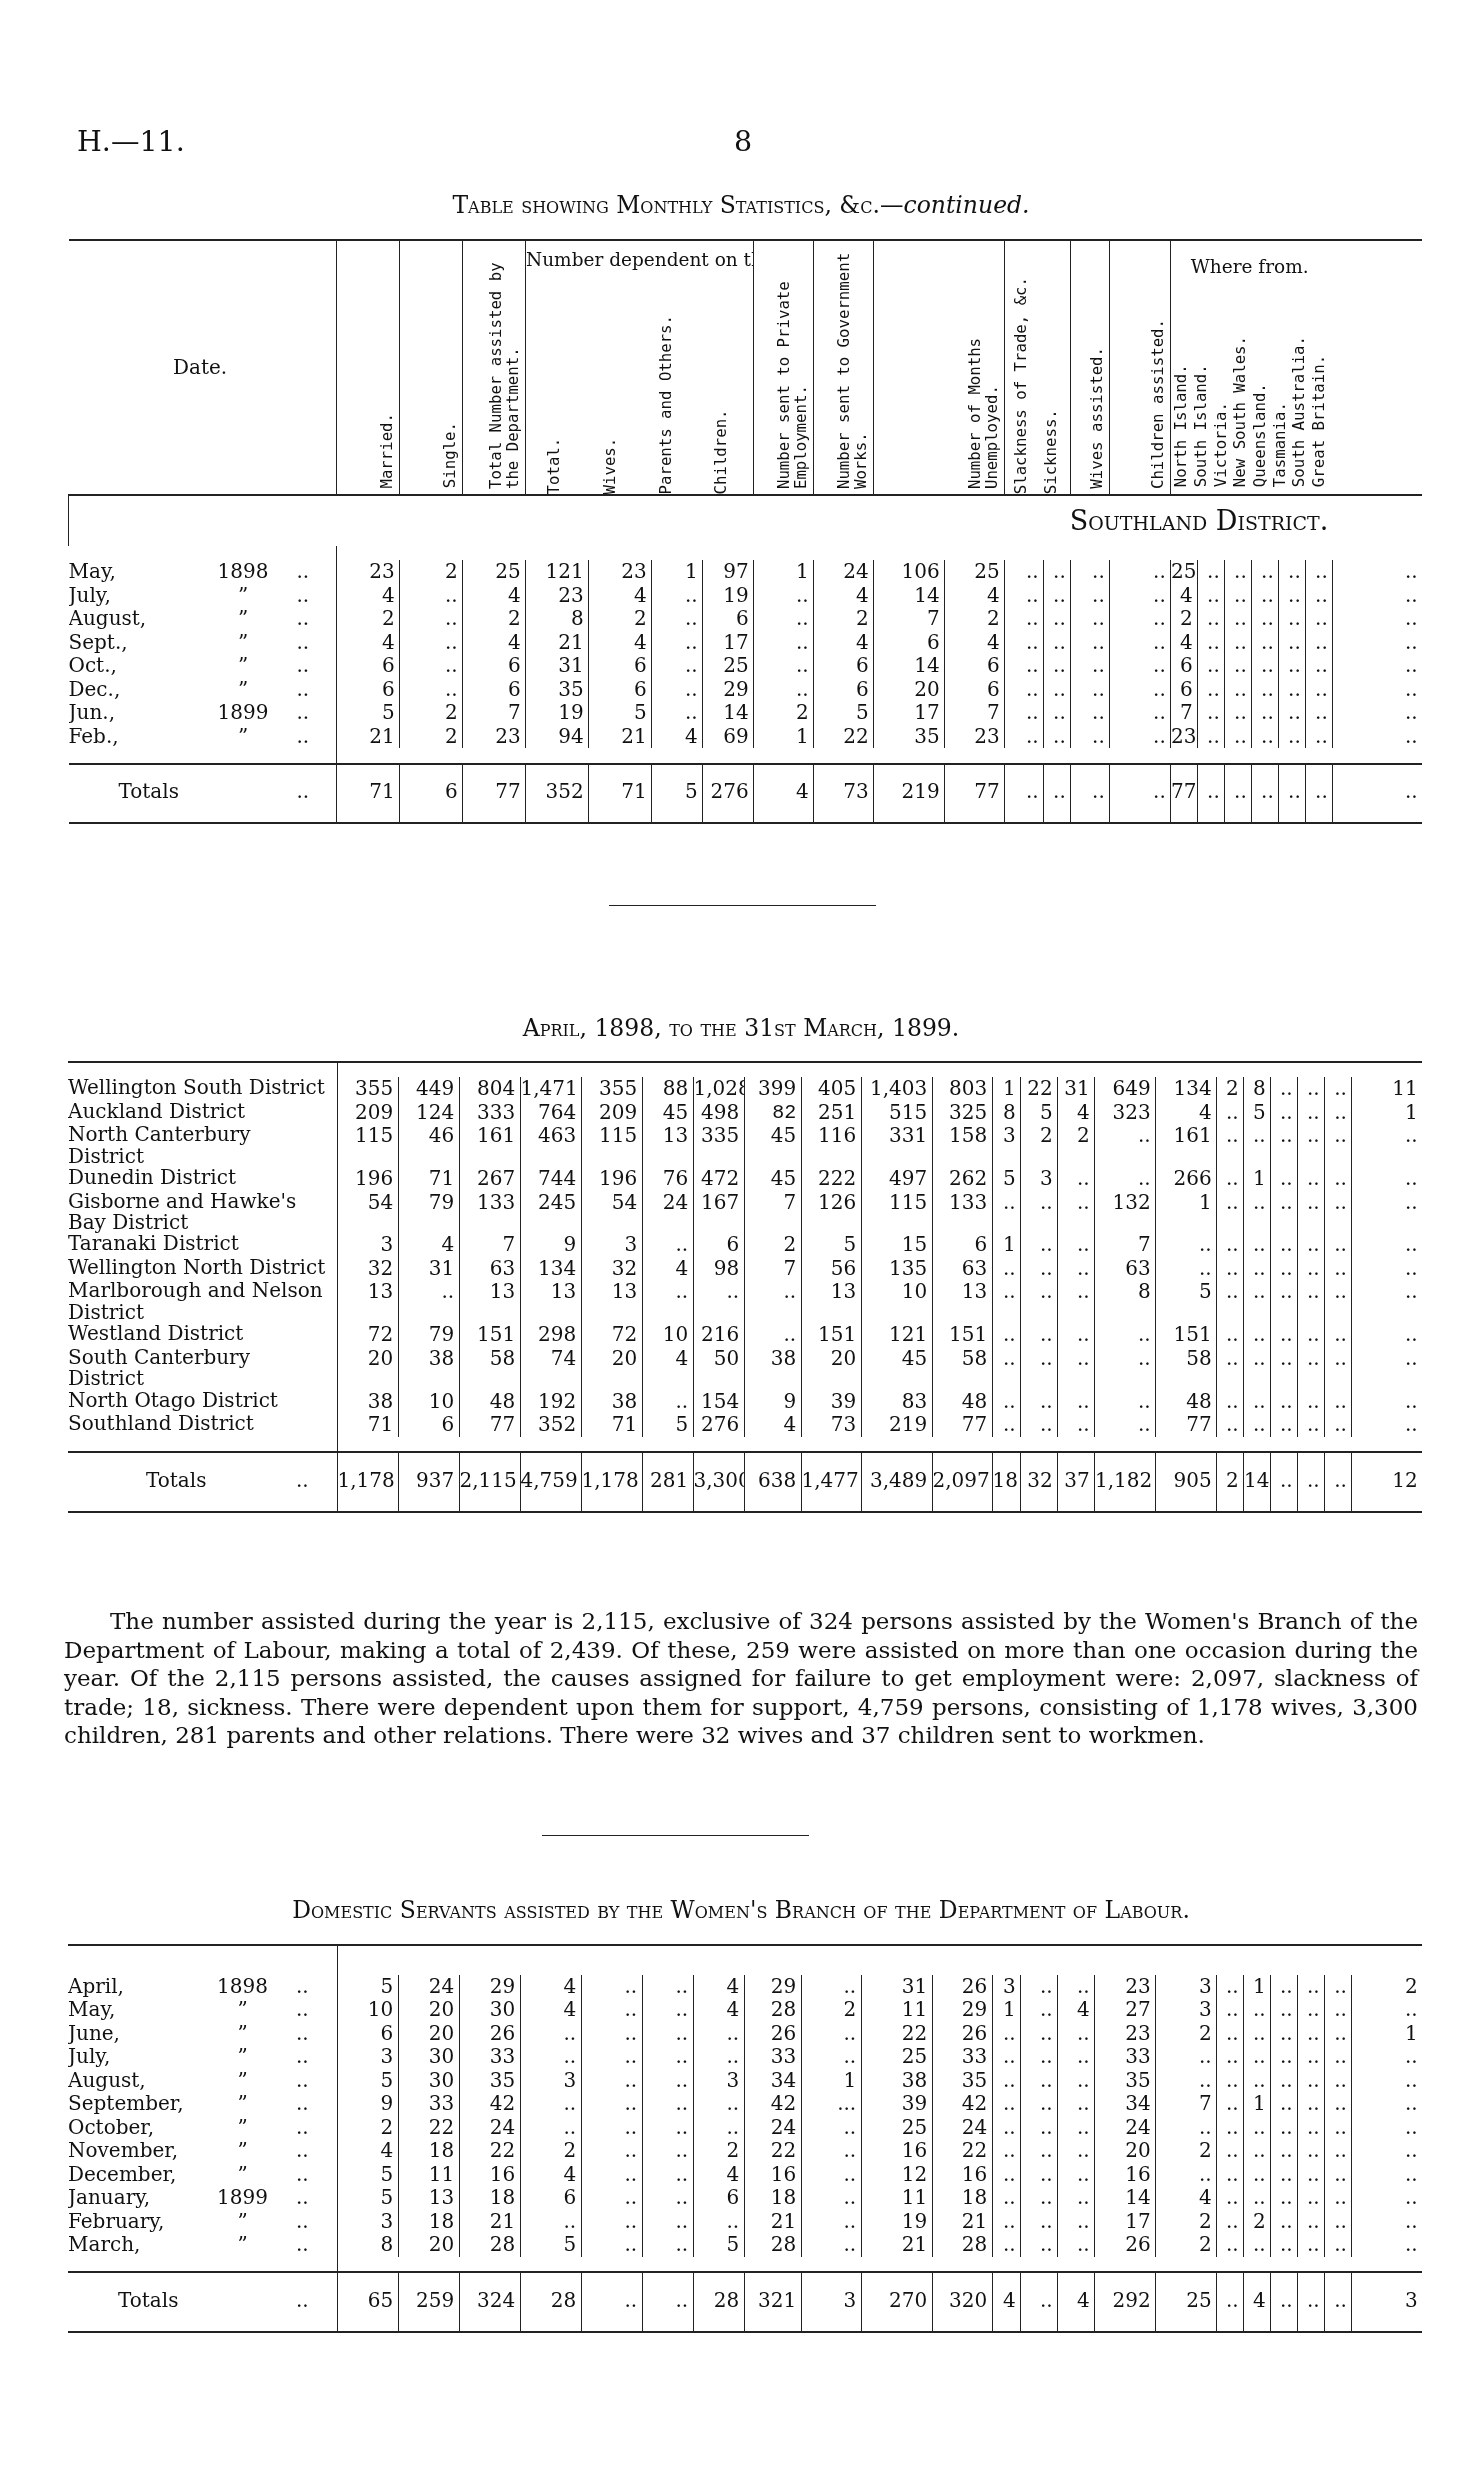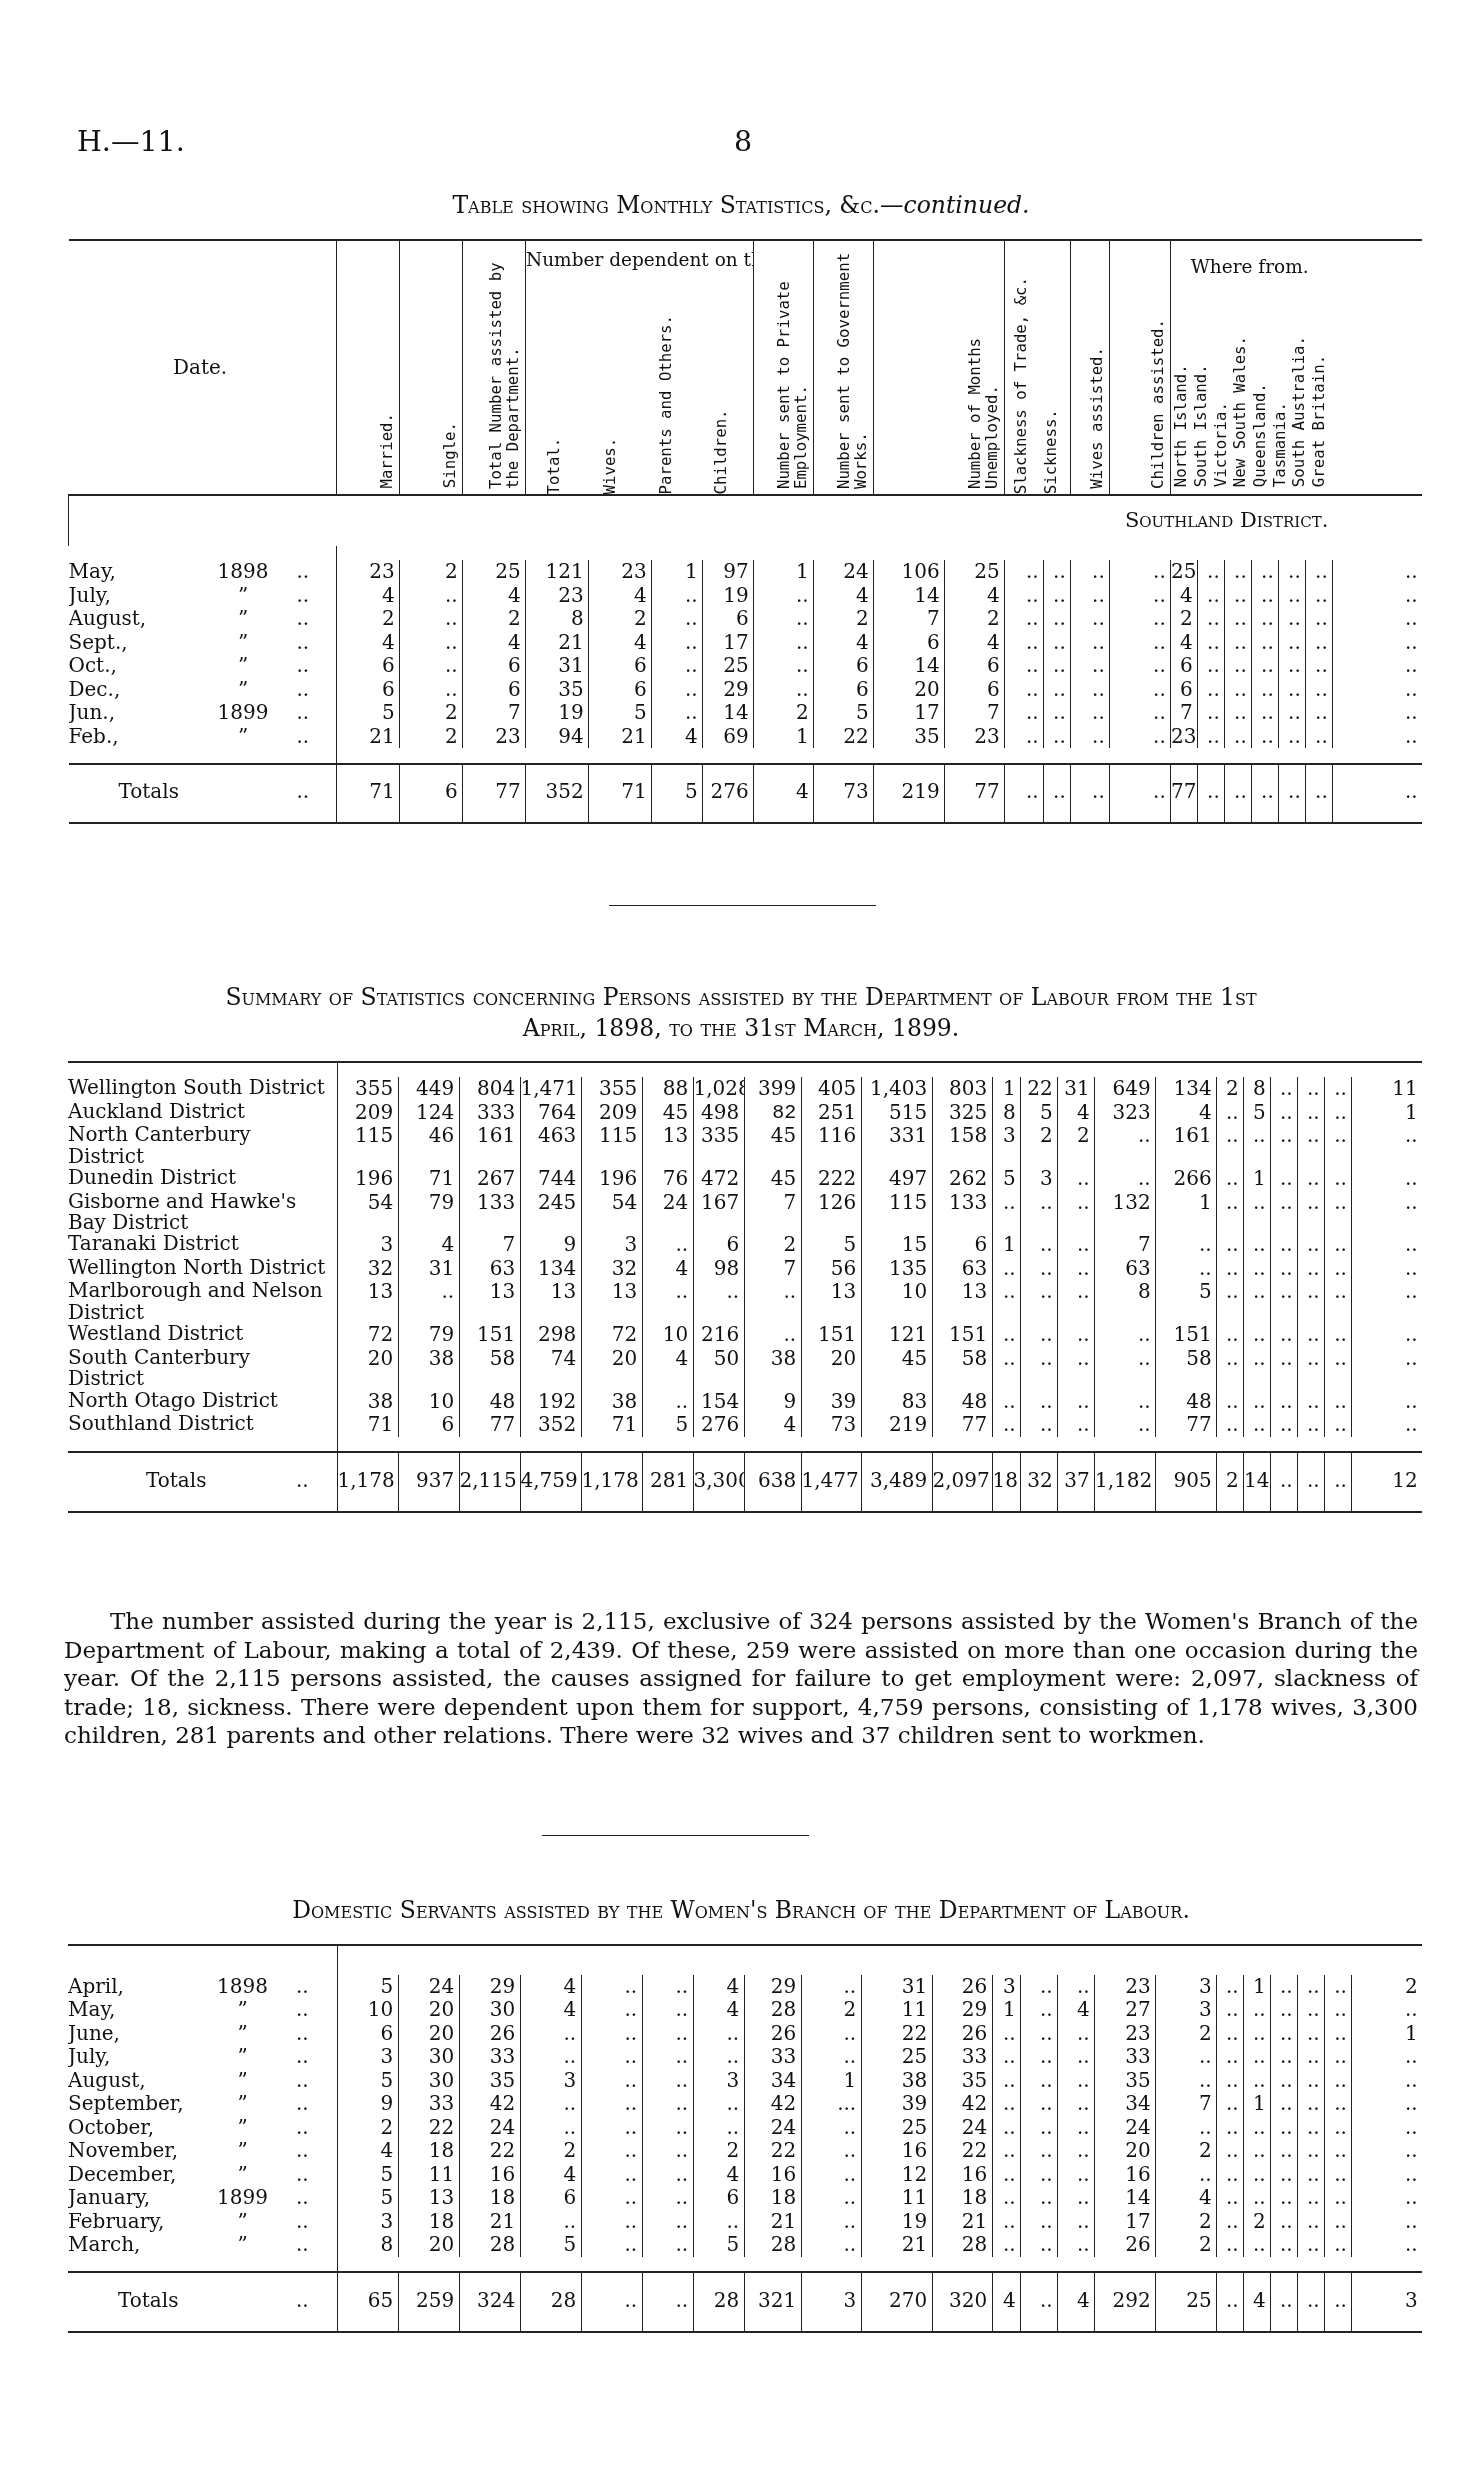--- a/index.html
+++ b/index.html
@@ -9,21 +9,21 @@
   .title { position:absolute; left:0; width:1482px; text-align:center; font-size:23.5px; font-variant:small-caps; }
   .title i { font-variant:normal; }
   table.t { position:absolute; left:68px; width:1354px; border-collapse:collapse; font-size:20px; table-layout:fixed; }
   table.t td, table.t th { padding:0 4.3px 0 0; text-align:right; border-left:1.4px solid #222; white-space:nowrap; line-height:23.5px; font-weight:normal; overflow:hidden; }
   table.t td.date, table.t th.date { border-left:none; text-align:left; padding-left:0; }
   .hdr th { vertical-align:bottom; height:50px; }
   .vert { writing-mode:vertical-rl; transform:rotate(180deg); font-family:"DejaVu Sans Mono","Liberation Mono",monospace; font-size:15.7px; line-height:17px; text-align:left; display:inline-block; white-space:normal; }
   .topline { border-top:2.1px solid #222; }
   .botline { border-bottom:2.1px solid #222; }
   .grp { text-align:center !important; font-size:18.5px; }
-  .district-row td { text-align:center; border-left:none; font-variant:small-caps; font-size:21px; height:50px; }
+  .district-row td { text-align:center; border-left:none; font-variant:small-caps; font-size:27px; height:50px; }
   tr.totals td { padding-top:15.7px; padding-bottom:18.5px; border-top:2.1px solid #222; }
   .spacer td { height:14.3px; }
   .divider { position:absolute; height:1.4px; background:#222; }
   .para { position:absolute; left:64px; width:1354px; font-size:23px; line-height:28.5px; text-align:justify; text-indent:46px; }
   .dots { letter-spacing:0; }
   .wrapname { white-space:normal !important; line-height:21.4px !important; }
 </style>
 </head>
 <body>
 
@@ -327,21 +327,21 @@
         <td>..</td>
         <td>..</td>
         <td>..</td>
         <td>..</td>
       </tr>
     </tbody>
 </table>
 
 <div class="divider" style="left:609px;top:905px;width:267px;"></div>
 
-<div class="title" style="top:982px;font-size:23.5px;line-height:31px;"><span>Summary of Statistics concerning Persons assisted by the Department of Labour from the 1st</span><br><span>April, 1898, to the 31st March, 1899.</span></div>
+<div class="title" style="top:982px;font-size:23.5px;line-height:31px;"><br><span>April, 1898, to the 31st March, 1899.</span></div>
 
 <table class="t topline botline" style="top:1061px;">
   <colgroup>
     <col style="width:269px">
       <col style="width:61px">
       <col style="width:61px">
       <col style="width:61px">
       <col style="width:61px">
       <col style="width:61px">
       <col style="width:51px">

